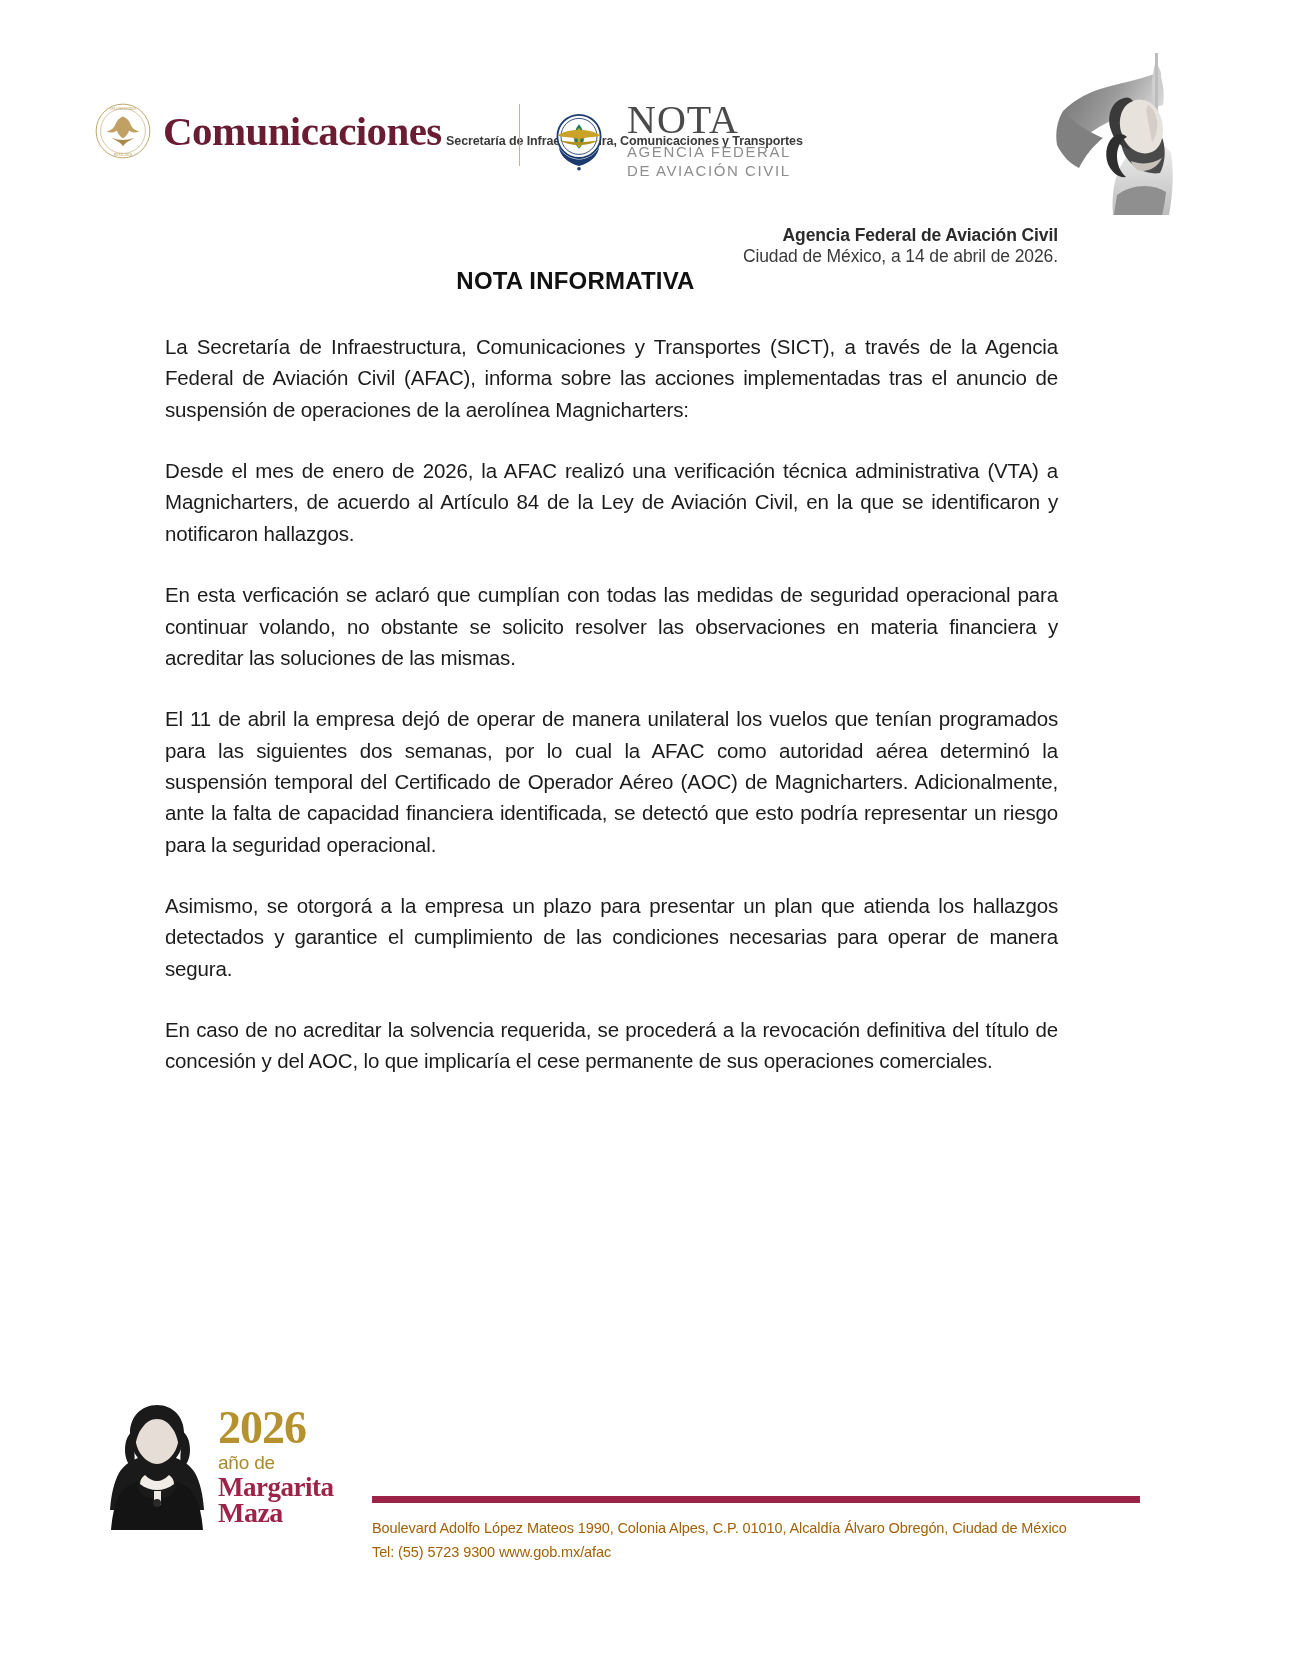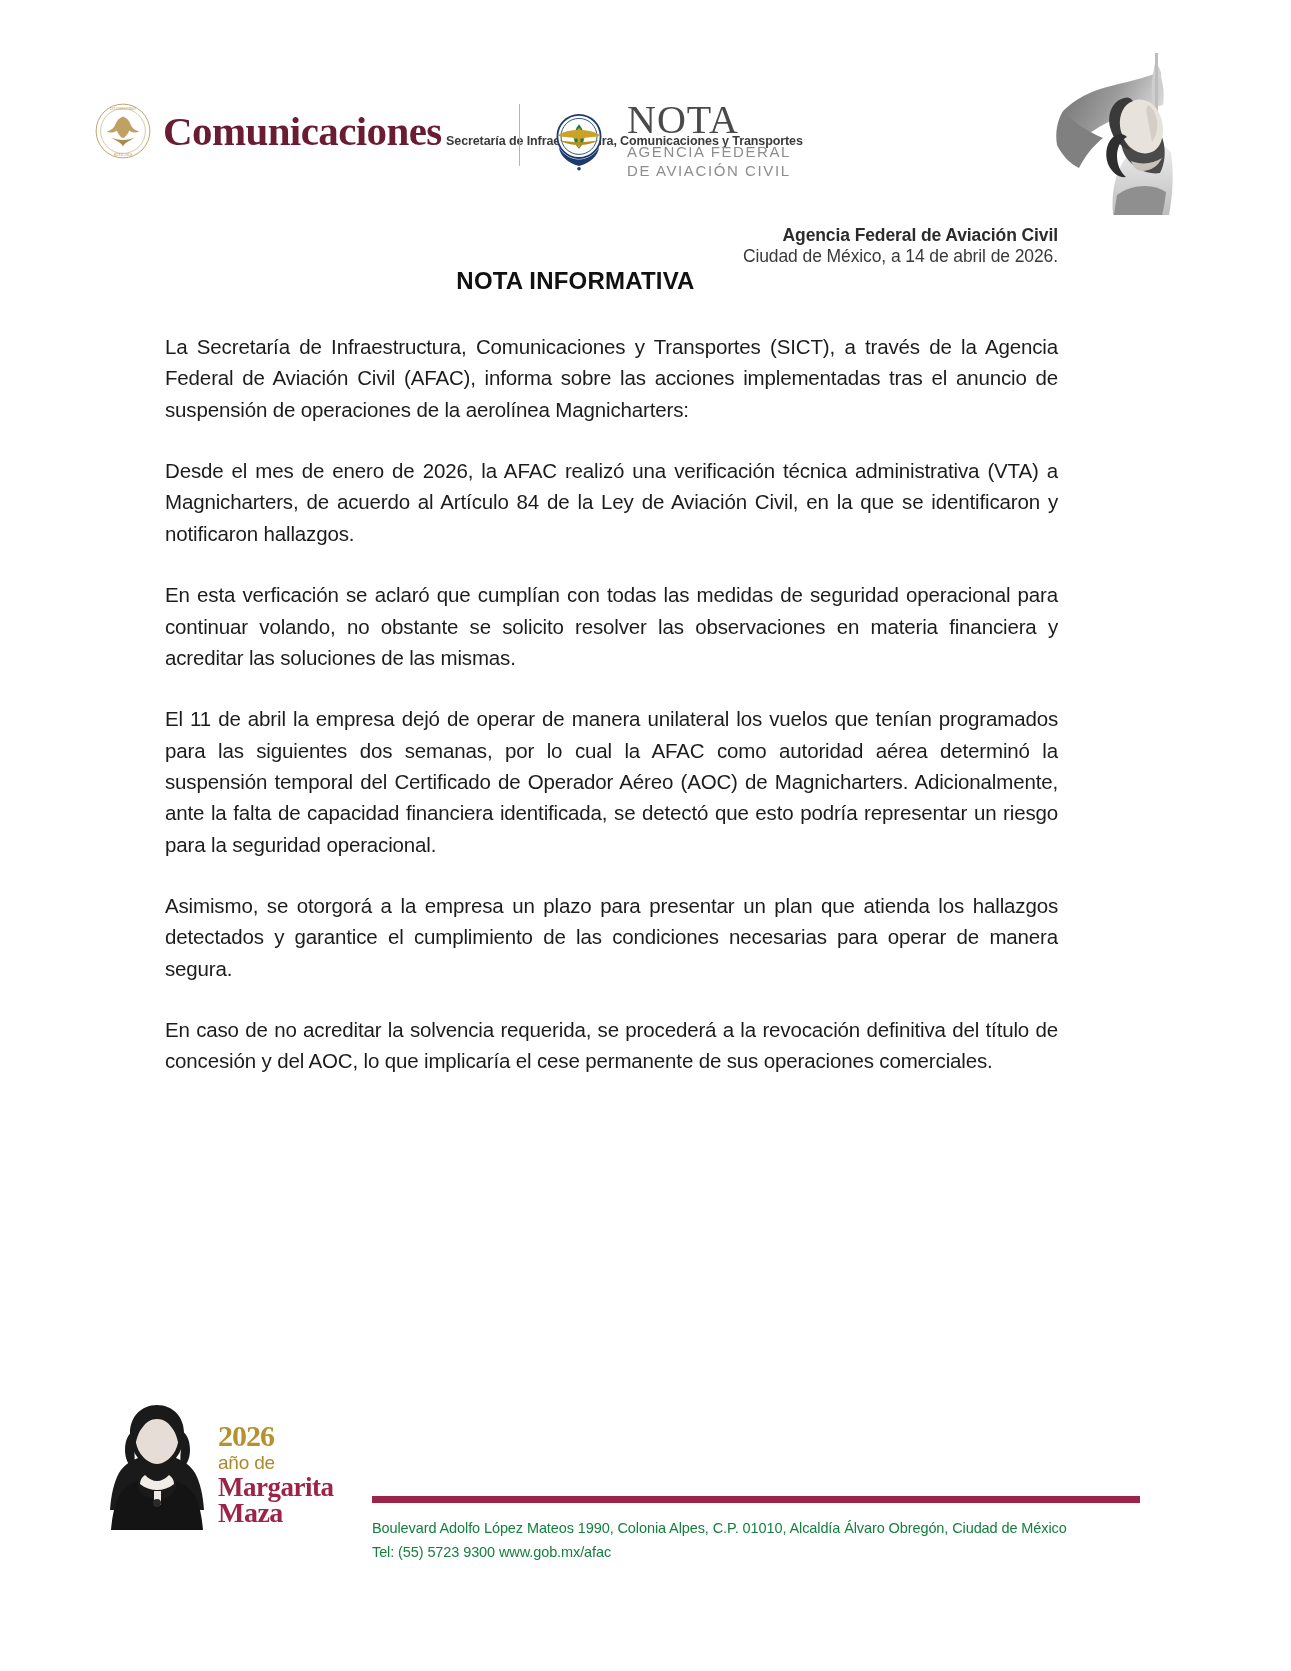--- a/index.html
+++ b/index.html
@@ -156,21 +156,21 @@
     align-items: flex-end;
   }
   .margarita-portrait { width: 105px; height: 140px; flex: none; }
   .margarita-text {
     margin-left: 8px;
     padding-bottom: 4px;
     font-family: "Liberation Serif", serif;
     line-height: 1;
   }
   .m-year {
-    font-size: 30px;
+    font-size: 46px;
     font-weight: bold;
     color: #b5922f;
     letter-spacing: -1px;
   }
   .m-anio {
     font-family: "Liberation Sans", sans-serif;
     font-size: 19px;
     color: #a98a2c;
     margin-top: 2px;
     letter-spacing: -0.2px;
@@ -197,21 +197,21 @@
     height: 7px;
     background: #9d2449;
   }
   .footer-address {
     position: absolute;
     left: 372px;
     top: 146px;
     width: 790px;
     font-size: 14.5px;
     line-height: 1.65;
-    color: #15803d;
+    color: #a16207;
     letter-spacing: -0.1px;
   }
 </style>
 </head>
 <body>
 
 <div class="page">
 
   <div class="header">
 

